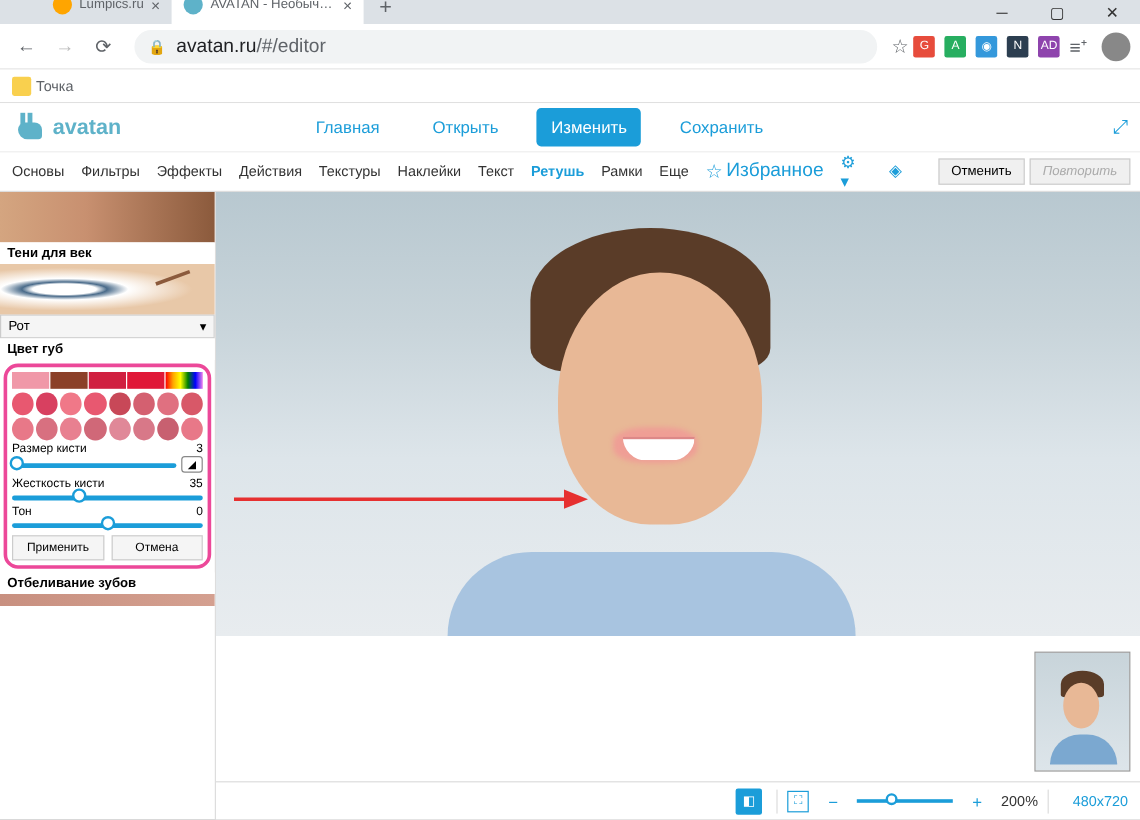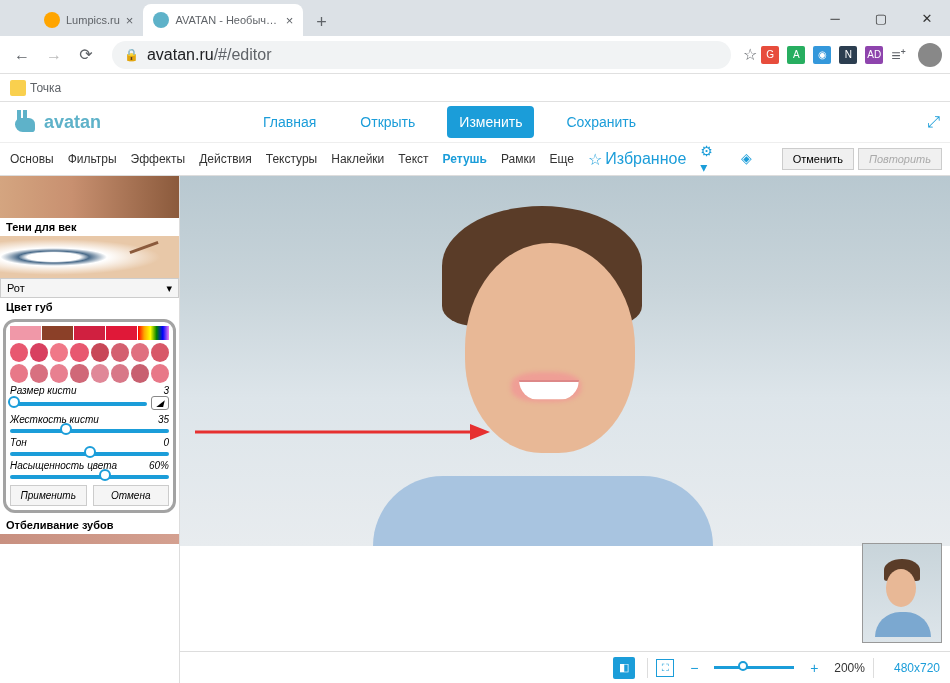--- a/index.html
+++ b/index.html
@@ -2,21 +2,21 @@
 <html><head>
   <meta charset="utf-8">
   <style>
     * { box-sizing: border-box; margin: 0; padding: 0; font-family: Arial, sans-serif; }
     body { background: #4a4a4a; width: 950px; height: 683px; overflow: hidden; }
     
     
     .chrome-window { background: #fff; width: 100%; height: 100%; display: flex; flex-direction: column; }
     
     
-    .title-bar { background: #dce1e6; height: 36px; display: flex; align-items: center; }
+    .title-bar { background: #dce1e6; height: 20px; display: flex; align-items: center; }
     .tabs-strip { display: flex; height: 100%; flex: 1; align-items: flex-end; }
     .tab { height: 32px; display: flex; align-items: center; padding: 0 10px; font-size: 12px; color: #5f6368; border-radius: 8px 8px 0 0; max-width: 160px; position: relative; }
     .tab.active { background: #fff; }
     .tab-favicon { width: 16px; height: 16px; margin-right: 6px; border-radius: 50%; flex-shrink: 0; }
     .tab-lumpics .tab-favicon { background: #ffa500; }
     .tab-avatan .tab-favicon { background: #5eb2c9; }
     .tab-title { white-space: nowrap; overflow: hidden; text-overflow: ellipsis; font-size: 11px; }
     .tab-close { margin-left: 6px; color: #5f6368; font-size: 13px; }
     .new-tab-btn { width: 28px; height: 28px; display: flex; align-items: center; justify-content: center; color: #5f6368; font-size: 18px; margin-left: 4px; }
     .window-controls { display: flex; margin-left: auto; }
@@ -70,21 +70,21 @@
     
     
     .sidebar { width: 180px; background: #fff; overflow-y: auto; border-right: 1px solid #ddd; }
     .thumb-img { width: 100%; height: 42px; background: linear-gradient(90deg, #d4a580 0%, #c89070 40%, #8b5a3c 100%); display: block; }
     .thumb-eye { width: 100%; height: 42px; background: radial-gradient(ellipse at 30% 50%, #fff 15%, #4a6b8a 20%, #fff 30%, #e8c8a8 60%); display: block; position: relative; }
     .thumb-eye::after { content: ''; position: absolute; right: 20px; top: 10px; width: 30px; height: 3px; background: #8b5a3c; transform: rotate(-20deg); }
     .section-label { font-size: 11px; font-weight: bold; padding: 3px 6px; background: #fff; }
     .dropdown { width: 100%; height: 20px; font-size: 11px; border: 1px solid #ccc; display: flex; align-items: center; justify-content: space-between; padding: 0 6px; background: #f5f5f5; }
     
     
-    .highlight-panel { border: 3px solid #a3a3a3; border-radius: 12px; margin: 3px; padding: 4px; font-style: italic; }
+    .highlight-panel { border: 3px solid #ec4899; border-radius: 12px; margin: 3px; padding: 4px; }
     .color-row { display: flex; gap: 1px; margin-bottom: 3px; }
     .color-sw { flex: 1; height: 14px; }
     .rainbow { background: linear-gradient(90deg, red, orange, yellow, green, blue, violet); }
     .circles-row { display: flex; gap: 2px; margin-bottom: 2px; }
     .circle-sw { width: 19px; height: 19px; border-radius: 50%; }
     .slider-group { margin-bottom: 4px; }
     .slider-label-row { display: flex; justify-content: space-between; font-size: 10px; margin-bottom: 2px; }
     .slider-track { height: 4px; background: #1b9dd9; border-radius: 2px; position: relative; margin: 4px 0; }
     .slider-thumb { position: absolute; width: 12px; height: 12px; background: #fff; border: 2px solid #1b9dd9; border-radius: 50%; top: -6px; transform: translateX(-50%); }
     .eraser-icon { width: 18px; height: 14px; border: 1px solid #888; border-radius: 3px; float: right; display: flex; align-items: center; justify-content: center; font-size: 9px; margin-top: -2px; }
@@ -286,29 +286,20 @@
           <div class="slider-group">
             <div class="slider-label-row">
               <span>Тон</span>
               <span>0</span>
             </div>
             <div class="slider-track">
               <div class="slider-thumb" style="left:50%"></div>
             </div>
           </div>
 
-          <div class="slider-group">
-            <div class="slider-label-row">
-              <span>Насыщенность цвета</span>
-              <span>60%</span>
-            </div>
-            <div class="slider-track">
-              <div class="slider-thumb" style="left:60%"></div>
-            </div>
-          </div>
 
           <div class="panel-btns">
             <div class="panel-btn">Применить</div>
             <div class="panel-btn">Отмена</div>
           </div>
         </div>
 
         <div class="section-label">Отбеливание зубов</div>
         <div style="height:10px;background:linear-gradient(90deg,#c89080,#d4a090)"></div>
       </div>

